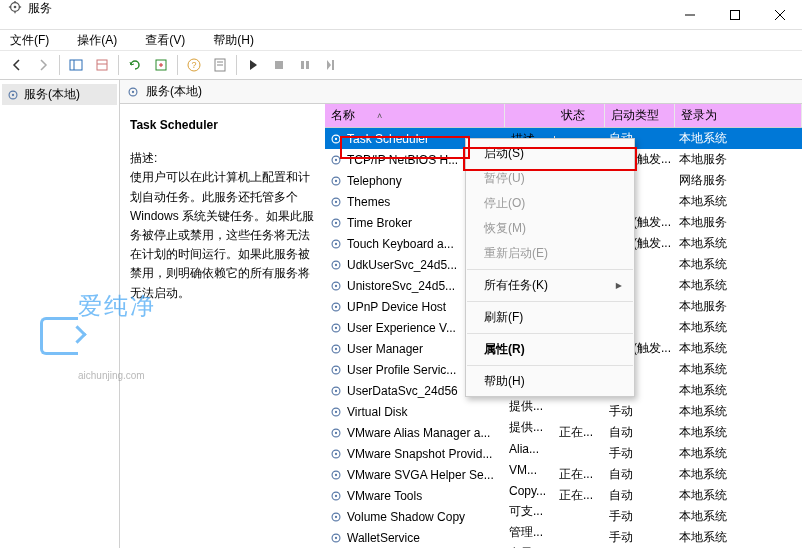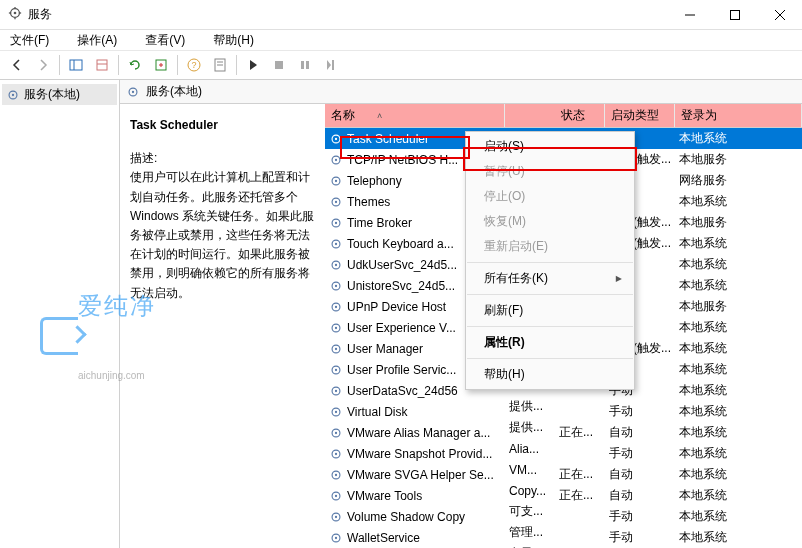--- a/index.html
+++ b/index.html
@@ -1,52 +1,52 @@
 <!DOCTYPE html>
 <html><head>
 <meta charset="utf-8">
 <style>
   * { box-sizing: border-box; margin: 0; padding: 0; font-family: "Microsoft YaHei", "Segoe UI", sans-serif; }
   body { width: 802px; height: 548px; background: #fff; overflow: hidden; font-size: 12px; color: #000; position: relative; }
-  .titlebar { height: 30px; display: flex; align-items: center; padding: 0 0 0 8px; border-bottom: 1px solid #e0e0e0; }
+  .titlebar { height: 30px; display: flex; align-items: flex-start; padding: 0 0 0 8px; border-bottom: 1px solid #e0e0e0; }
   .titlebar .gear { margin-right: 6px; }
   .titlebar .title { flex: 1; font-size: 12px; }
   .winbtns { display: flex; }
   .winbtn { width: 45px; height: 30px; display: flex; align-items: center; justify-content: center; }
   .winbtn svg { width: 10px; height: 10px; }
   .menubar { height: 20px; display: flex; align-items: center; padding: 2px 6px; gap: 20px; font-size: 12px; }
   .menubar span { padding: 1px 4px; }
   .toolbar { height: 30px; display: flex; align-items: center; padding: 2px 4px; gap: 0; border-top: 1px solid #e8e8e8; border-bottom: 1px solid #d0d0d0; }
   .tbtn { width: 24px; height: 24px; display: flex; align-items: center; justify-content: center; border: 1px solid transparent; margin: 0 1px; }
   .tbtn svg { width: 16px; height: 16px; }
   .tsep { width: 1px; height: 20px; background: #d0d0d0; margin: 0 3px; }
   .body { display: flex; height: calc(548px - 30px - 20px - 30px); }
   .tree { width: 120px; border-right: 1px solid #d0d0d0; padding: 4px 2px; }
   .treeitem { display: flex; align-items: center; gap: 4px; padding: 2px 4px; background: #e8e8e8; font-size: 12px; }
   .main { flex: 1; display: flex; flex-direction: column; }
   .mainhdr { height: 26px; display: flex; align-items: center; padding: 2px 6px; gap: 6px; border-bottom: 1px solid #d0d0d0; background: #f8f8f8; }
   .maincontent { flex: 1; display: flex; }
   .detail { width: 205px; padding: 12px 10px; font-size: 12px; line-height: 1.6; }
   .detail .svcname { font-weight: bold; margin-bottom: 14px; }
   .list { flex: 1; position: relative; }
-  .colhdr { display: flex; height: 24px; border-bottom: 1px solid #d0d0d0; background: #fca5a5; font-size: 12px; }
+  .colhdr { display: flex; height: 24px; border-bottom: 1px solid #d0d0d0; background: #f0abfc; font-size: 12px; }
   .colhdr > div { padding: 3px 6px; border-right: 1px solid #e8e8e8; display: flex; align-items: center; }
   .c-name { width: 180px; display:flex; gap:4px; }
   .c-desc { width: 50px; margin-top: 32px; }
   .c-stat { width: 50px; }
   .c-start { width: 70px; }
   .c-logon { flex: 1; }
   .sort-arrow { margin-left: 18px; font-size: 9px; color: #555; }
   .rows { }
   .row { display: flex; height: 21px; align-items: center; font-size: 12px; }
   .row > div { padding: 0 4px; overflow: hidden; white-space: nowrap; text-overflow: ellipsis; }
   .row .c-name { display: flex; align-items: center; gap: 4px; }
   .row.selected { background: #0078d7; color: #fff; }
   .gearico { display:inline-flex; }
-  .ctxmenu { position: absolute; top: 131px; left: 465px; width: 170px; background: #fafafa; border: 1px solid #ccc; box-shadow: 2px 3px 6px rgba(0,0,0,0.25); z-index: 20; padding: 2px 0; }
+  .ctxmenu { position: absolute; top: 138px; left: 465px; width: 170px; background: #fafafa; border: 1px solid #ccc; box-shadow: 2px 3px 6px rgba(0,0,0,0.25); z-index: 20; padding: 2px 0; }
   .ctxitem { padding: 4px 12px 4px 18px; font-size: 12px; display: flex; align-items: center; justify-content: space-between; }
   .ctxitem.disabled { color: #9a9a9a; }
   .ctxitem.arrow::after { content: "▶"; font-size: 8px; color: #555; }
   .ctxsep { height: 1px; background: #e0e0e0; margin: 3px 1px; }
   .highlight-box { position: absolute; border: 2px solid #e60000; pointer-events: none; }
   .hi1 { top: 136px; left: 340px; width: 130px; height: 23px; z-index: 30; }
   .hi2 { top: 147px; left: 463px; width: 174px; height: 24px; z-index: 30; }
   .watermark { position: absolute; left: 40px; top: 290px; z-index: 5; opacity: 0.7; display:flex; align-items:center; gap:0; }
   .wm-icon { width:38px; height:38px; border:3px solid #42a5f5; border-right:none; border-radius: 6px 0 0 6px; position:relative; }
   .wm-icon::after { content:""; position:absolute; right:-6px; top:8px; width:10px; height:10px; border-top:3px solid #42a5f5; border-right:3px solid #42a5f5; transform:rotate(45deg);}

